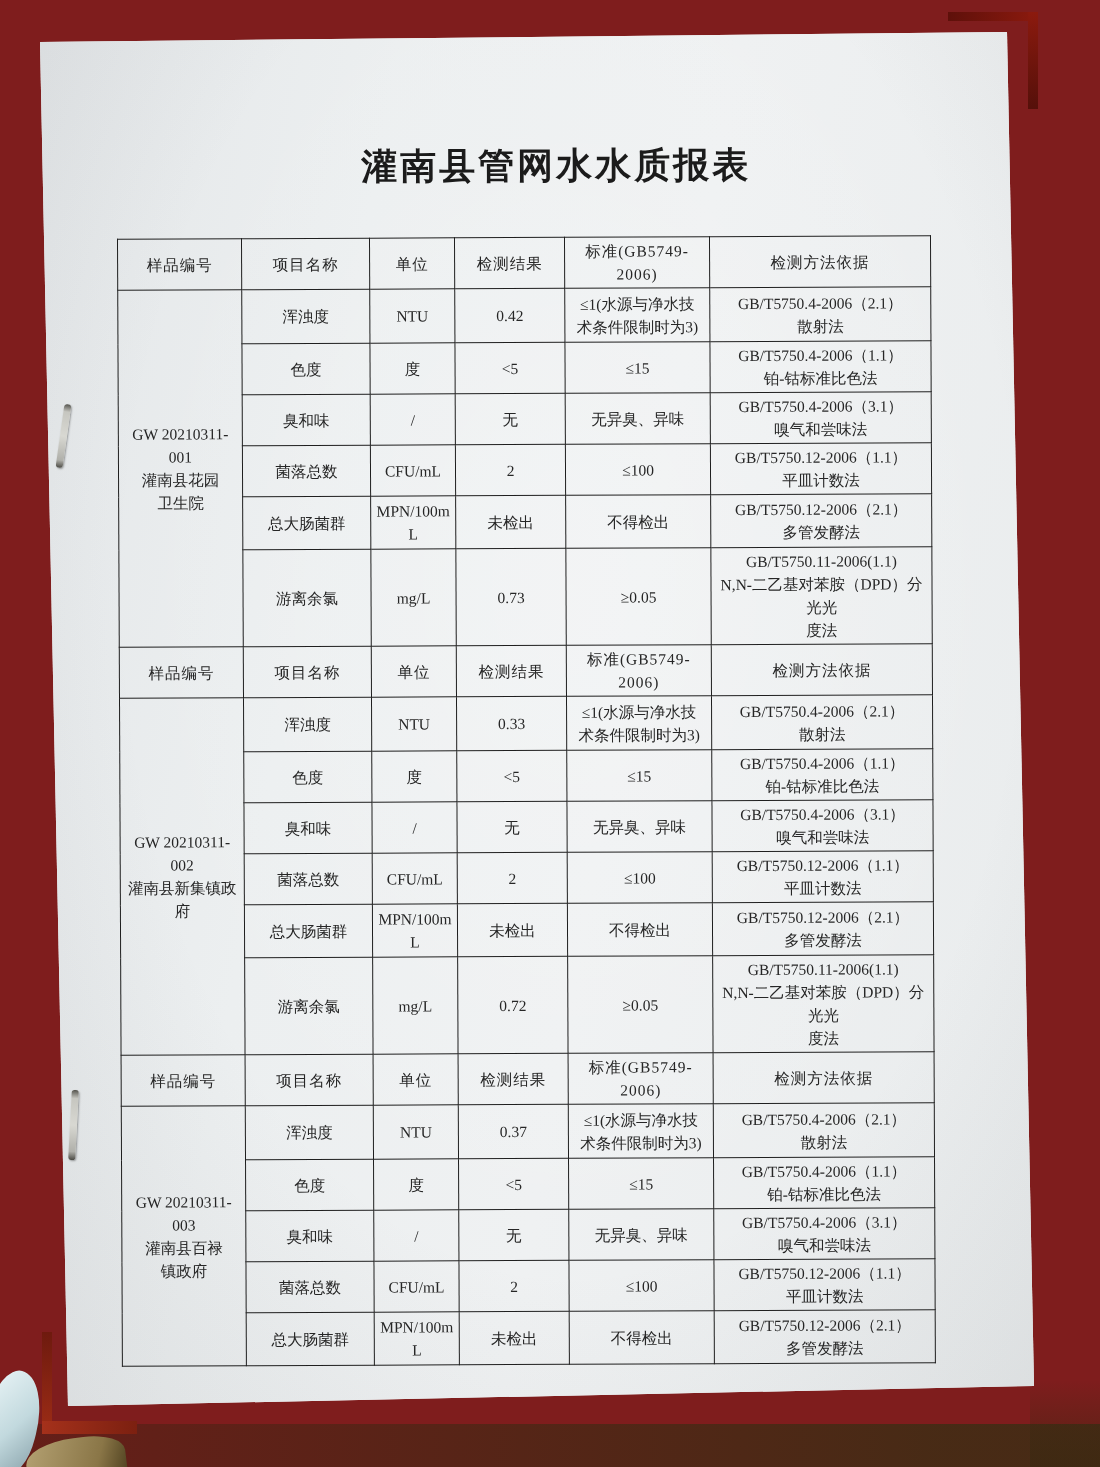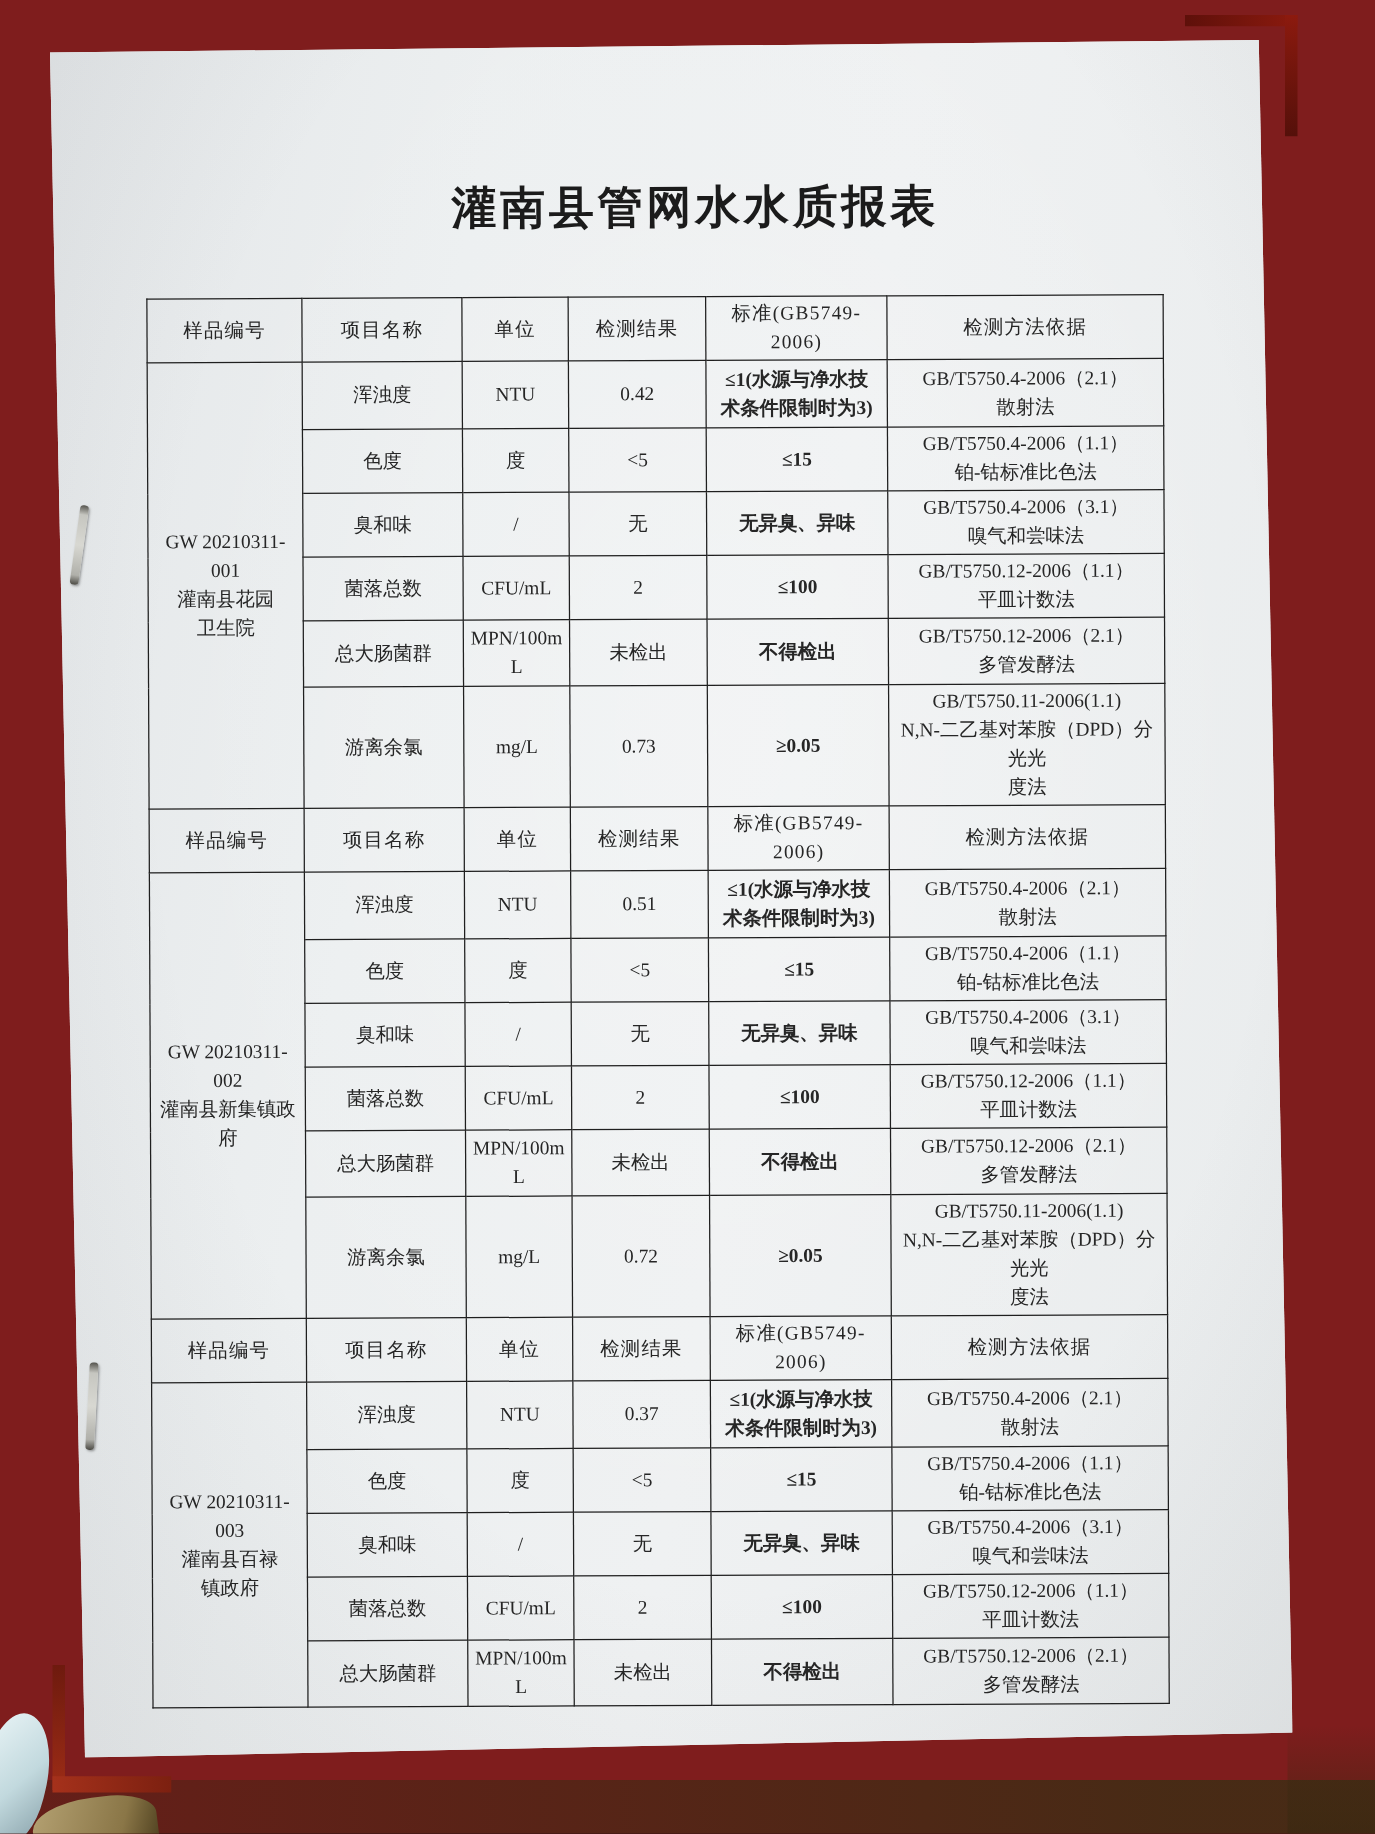--- a/index.html
+++ b/index.html
@@ -54,21 +54,21 @@
   table.report td{border:1.6px solid #1f1f1f;text-align:center;vertical-align:middle;
     white-space:pre-line;padding:2px 3px;font-size:15.5px;line-height:23px;color:#262626;}
   col.c1{width:124px;}col.c2{width:128px;}col.c3{width:85px;}
   col.c4{width:110px;}col.c5{width:145px;}col.c6{width:221px;}
   tr.r-head{height:44px;}
   tr.row-a{height:54px;}tr.row-b{height:48px;}tr.row-c{height:51px;}
   tr.row-d{height:51px;}tr.row-e{height:53px;}tr.row-f{height:76px;}
   td.chead{font-size:16px;letter-spacing:1px;}
   td.cid{font-size:15.5px;line-height:27px;}
   td.cmeth{font-size:14.5px;line-height:22px;}
-  td.cstd{font-size:15px;line-height:22px;font-weight:bold;}
+  td.cstd{font-size:15px;line-height:22px;}
   td.cunit{word-break:break-all;margin-top:31px;}
 </style>
 </head>
 <body>
 
 <div class="stage">
   <div class="bottom-brown"></div>
   <div class="bottom-right-tint"></div>
 
   <div class="mark mark-tr-h"></div>
@@ -168,21 +168,21 @@
             <td class="chead">标准(GB5749-2006)</td>
             <td class="chead">检测方法依据</td>
           </tr>
 
           <tr class="row-a">
             <td class="cid" rowspan="6">GW 20210311-002
 灌南县新集镇政
 府</td>
             <td>浑浊度</td>
             <td class="cunit">NTU</td>
-            <td>0.51</td>
+            <td>0.33</td>
             <td class="cstd">≤1(水源与净水技
 术条件限制时为3)</td>
             <td class="cmeth">GB/T5750.4-2006（2.1）
 散射法</td>
           </tr>
           <tr class="row-b">
             <td>色度</td>
             <td class="cunit">度</td>
             <td>&lt;5</td>
             <td class="cstd">≤15</td>

